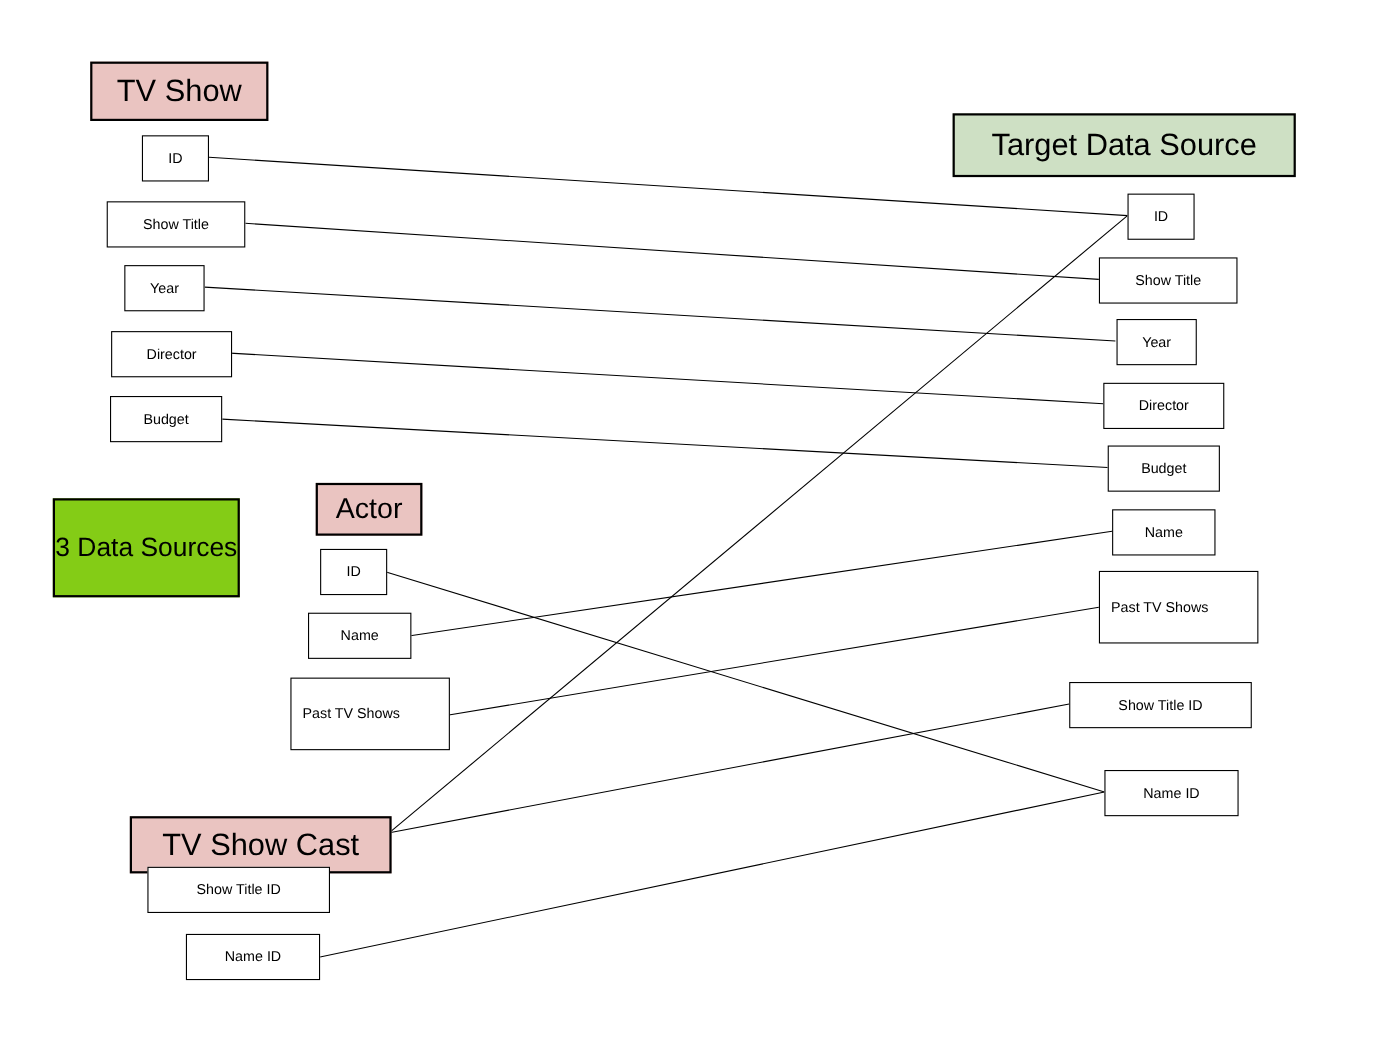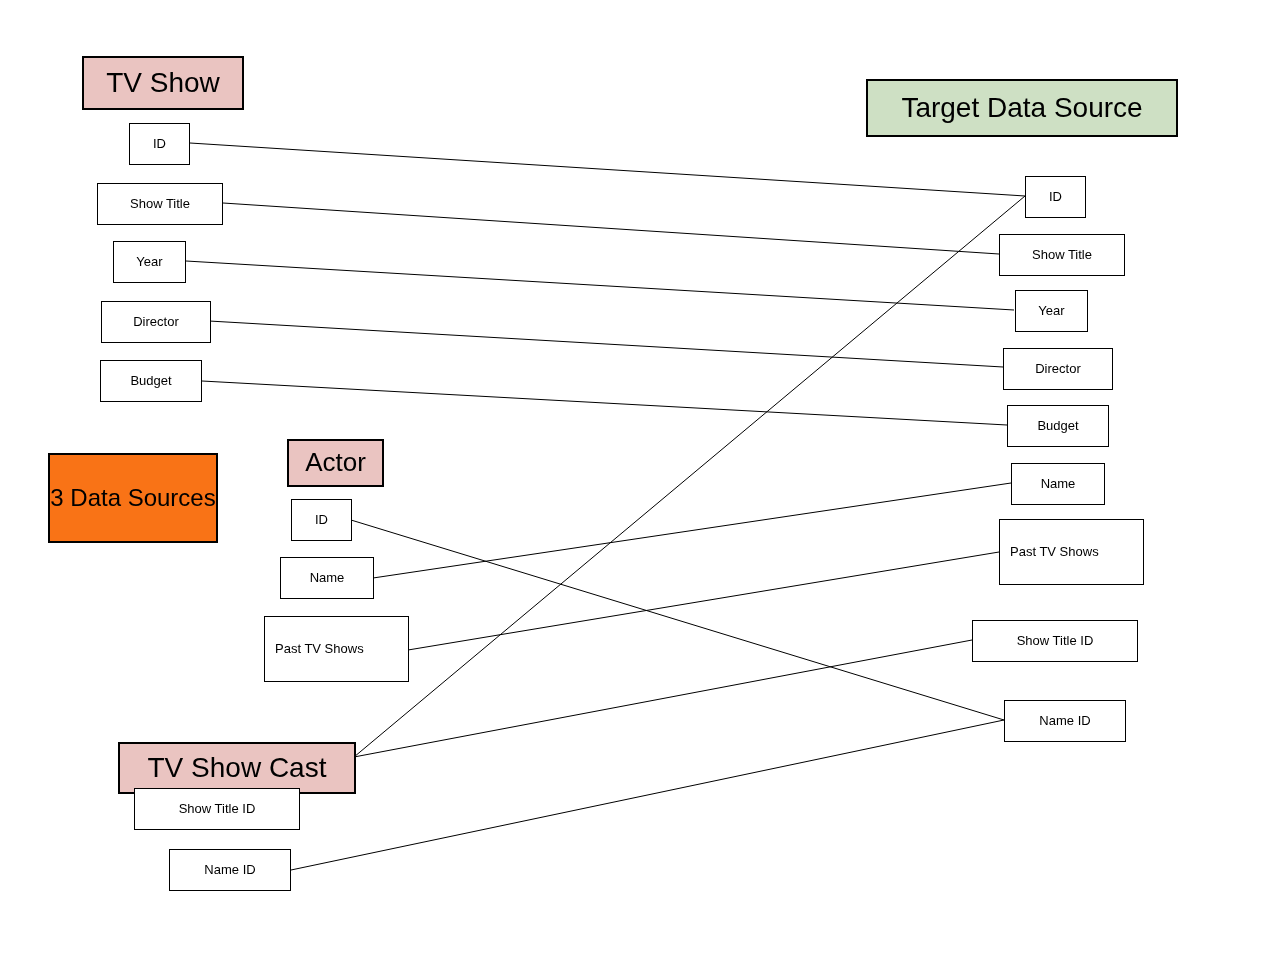--- a/index.html
+++ b/index.html
@@ -29,23 +29,24 @@
     border: 2px solid #000;
     font-size: 26px;
   }
   .header-pink.big {
     font-size: 28px;
   }
   .header-green {
     background: #cee0c4;
     border: 2px solid #000;
     font-size: 28px;
+    margin-top: 24px;
   }
   .label-pink {
-    background: #f97316;
+    background: #84cc16;
     border: 2px solid #000;
     font-size: 24px;
     text-align: center;
   }
   svg.lines {
     position: absolute;
     left: 0; top: 0;
     width: 1268px;
     height: 956px;
     pointer-events: none;

